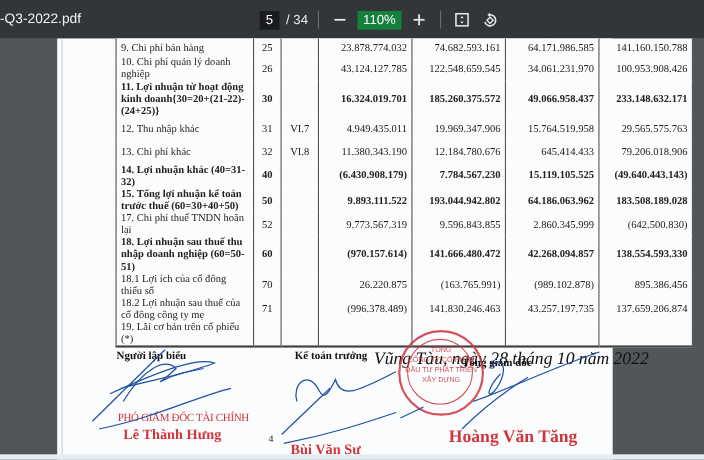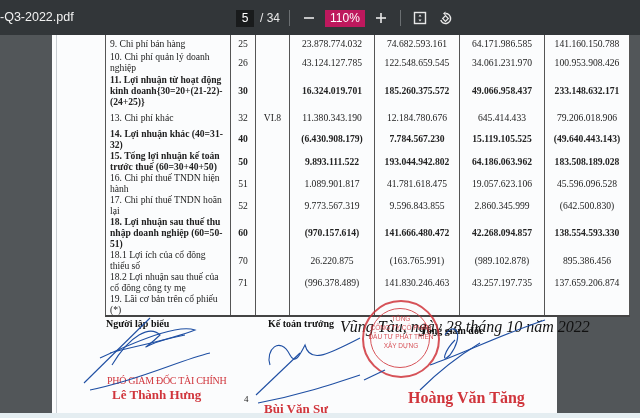--- a/index.html
+++ b/index.html
@@ -4,33 +4,33 @@
 <style>
   html,body{margin:0;padding:0;}
   body{width:640px;height:418px;overflow:hidden;background:#525659;font-family:"Liberation Sans",sans-serif;position:relative;}
   .toolbar{position:absolute;left:0;top:0;width:640px;height:35px;background:#323639;color:#f1f1f1;}
   .toolbar .title{position:absolute;left:0;top:10px;font-size:12.5px;color:#f1f1f1;white-space:nowrap;}
   .tb-group{position:absolute;left:236px;top:8px;height:20px;display:flex;align-items:center;font-size:12px;}
   .page-input{background:#191b1c;color:#fff;width:14px;height:17px;line-height:17px;text-align:center;font-size:12px;padding:0 2px;}
   .page-sep{margin-left:6px;color:#e8e8e8;text-align:right;}
   .divider{width:1px;height:16px;background:#6b6f72;margin:0 9px;}
   .tb-btn{width:20px;height:20px;display:flex;align-items:center;justify-content:center;color:#e8e8e8;font-size:16px;}
-  .zoom-input{background:#be185d;color:#fff;height:17px;line-height:17px;padding:0 5px;margin:0 6px;font-size:12px;}
+  .zoom-input{background:#15803d;color:#fff;height:17px;line-height:17px;padding:0 5px;margin:0 6px;font-size:12px;}
   .viewer{position:absolute;left:0;top:35px;width:640px;height:357px;background:#525659;}
   .page{position:absolute;left:52px;top:0;width:505px;height:383px;background:#fbfcfd;}
   .page-edge{position:absolute;left:56px;top:0;width:1px;height:383px;background:#c9ced3;}
   .page-edge2{position:absolute;left:500px;top:0;width:1px;height:270px;background:#c9ced3;}
   .bottom-strip{position:absolute;left:0;top:413px;width:640px;height:5px;background:#e4edf1;}
   table.fin{position:absolute;left:105px;top:0;border-collapse:collapse;font-family:"Liberation Serif",serif;font-size:9.6px;color:#222;background:#fbfcfd;}
   table.fin td{border-left:1px solid #555;border-right:1px solid #555;padding:0 4px;vertical-align:middle;line-height:11px;}
   table.fin tr.last td{border-bottom:2px solid #444;}
   table.fin td.name{width:116px;text-align:left;}
   table.fin td.code{width:16px;text-align:center;}
   table.fin td.note{width:25px;text-align:center;}
-  table.fin td.num{width:76px;text-align:center;white-space:nowrap;}
+  table.fin td.num{width:76px;text-align:right;white-space:nowrap;}
   table.fin tr.bold td{font-weight:bold;}
   .sig{position:absolute;font-family:"Liberation Serif",serif;color:#111;}
   .role{font-weight:bold;font-size:10px;}
   .redtxt{color:#d0353c;font-family:"Liberation Serif",serif;}
   .pg-num{position:absolute;left:244px;top:359px;font-size:9px;font-family:"Liberation Serif",serif;color:#222;}
   svg.ink{position:absolute;left:0;top:0;}
 </style>
 </head>
 <body>
 
@@ -96,20 +96,29 @@
         </tr>
         <tr class="bold" style="height: 34px;">
           <td class="name">11. Lợi nhuận từ hoạt động kinh doanh{30=20+(21-22)-(24+25)}</td>
           <td class="code">30</td>
           <td class="note"></td>
           <td class="num">16.324.019.701</td>
           <td class="num">185.260.375.572</td>
           <td class="num">49.066.958.437</td>
           <td class="num">233.148.632.171</td>
         </tr>
+        <tr style="height: 21px;">
+          <td class="name">12. Thu nhập khác</td>
+          <td class="code">31</td>
+          <td class="note">VI.7</td>
+          <td class="num">4.949.435.011</td>
+          <td class="num">19.969.347.906</td>
+          <td class="num">15.764.519.958</td>
+          <td class="num">29.565.575.763</td>
+        </tr>
         <tr style="height: 20px; margin-top: 16px;">
           <td class="name">13. Chi phí khác</td>
           <td class="code">32</td>
           <td class="note">VI.8</td>
           <td class="num">11.380.343.190</td>
           <td class="num">12.184.780.676</td>
           <td class="num">645.414.433</td>
           <td class="num">79.206.018.906</td>
         </tr>
         <tr class="bold" style="height: 23px;">
@@ -122,29 +131,20 @@
           <td class="num">(49.640.443.143)</td>
         </tr>
         <tr class="bold" style="height: 22px;">
           <td class="name">15. Tổng lợi nhuận kế toán trước thuế (60=30+40+50)</td>
           <td class="code">50</td>
           <td class="note"></td>
           <td class="num">9.893.111.522</td>
           <td class="num">193.044.942.802</td>
           <td class="num">64.186.063.962</td>
           <td class="num">183.508.189.028</td>
-        </tr>
-        <tr style="height: 22px;">
-          <td class="name">16. Chi phí thuế TNDN hiện hành</td>
-          <td class="code">51</td>
-          <td class="note"></td>
-          <td class="num">1.089.901.817</td>
-          <td class="num">41.781.618.475</td>
-          <td class="num">19.057.623.106</td>
-          <td class="num">45.596.096.528</td>
         </tr>
         <tr style="height: 21px;">
           <td class="name">17. Chi phí thuế TNDN hoãn lại</td>
           <td class="code">52</td>
           <td class="note"></td>
           <td class="num">9.773.567.319</td>
           <td class="num">9.596.843.855</td>
           <td class="num">2.860.345.999</td>
           <td class="num">(642.500.830)</td>
         </tr>

